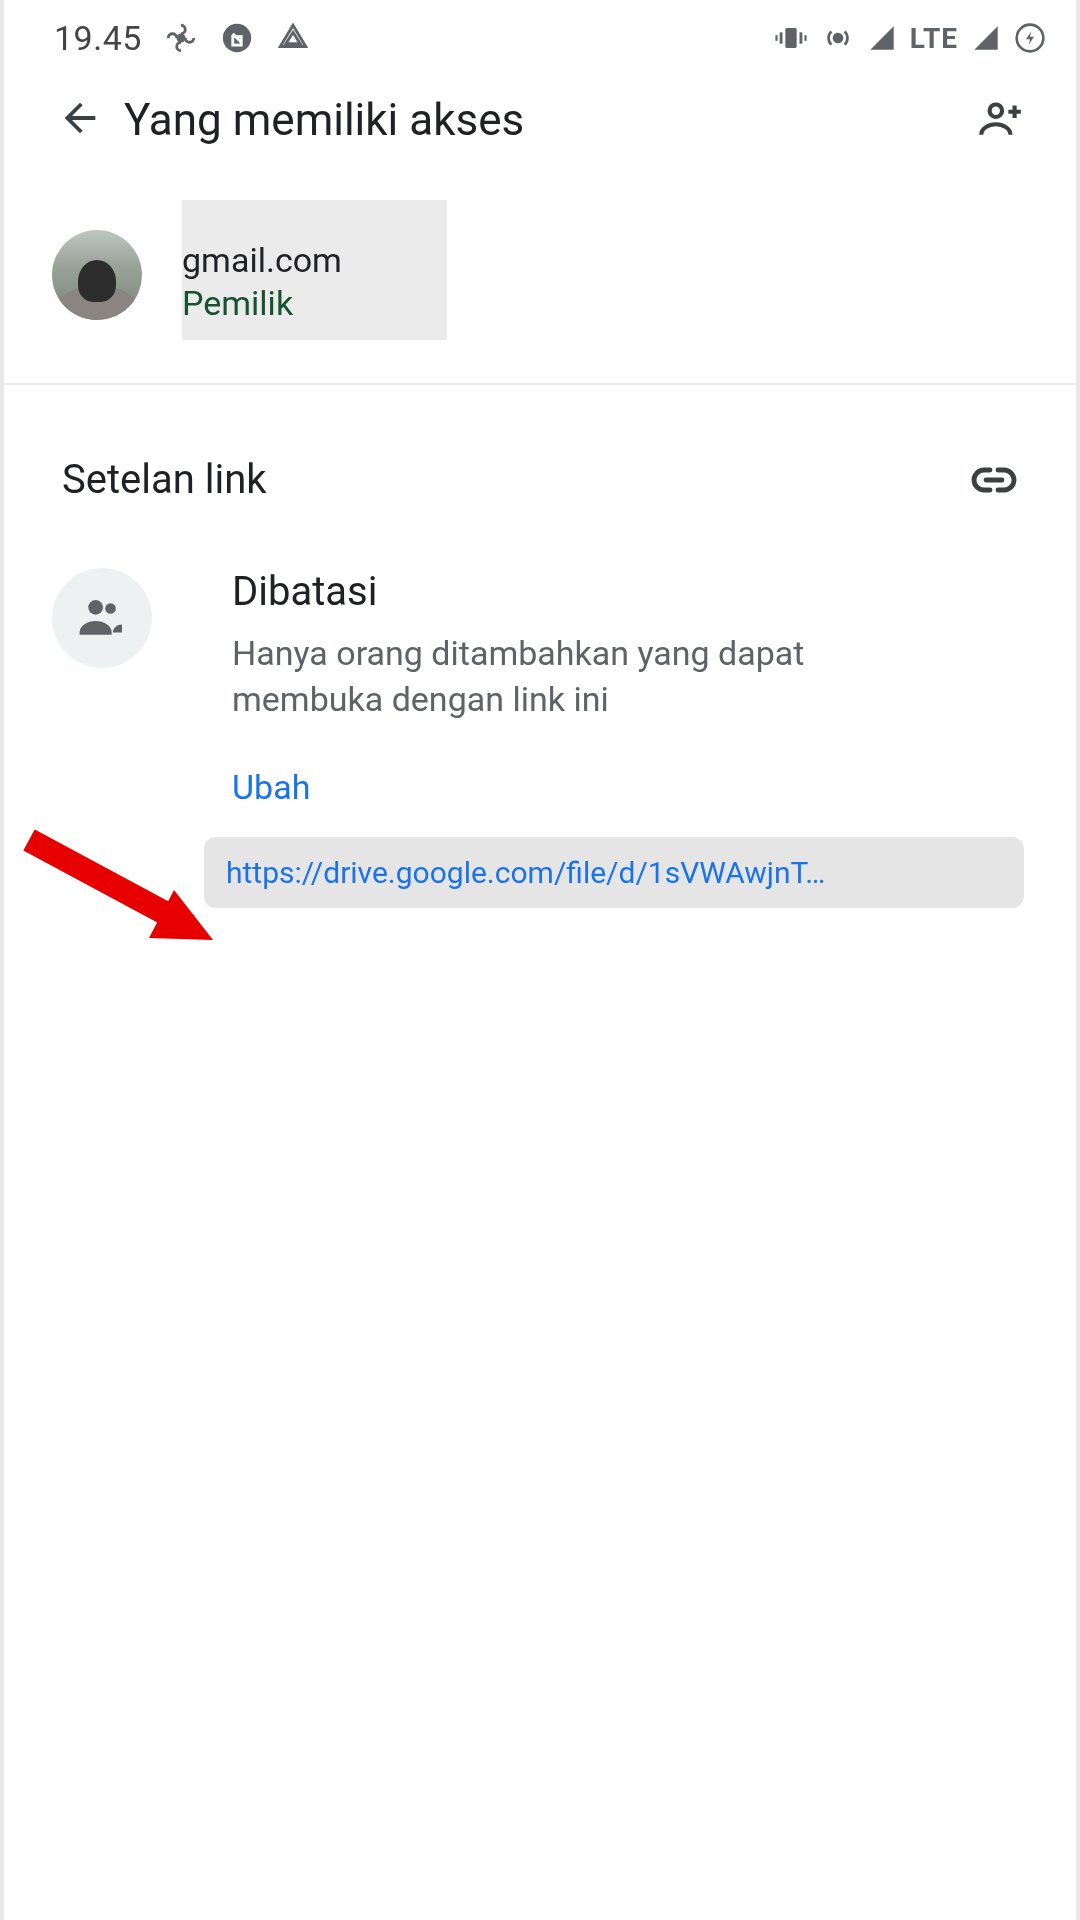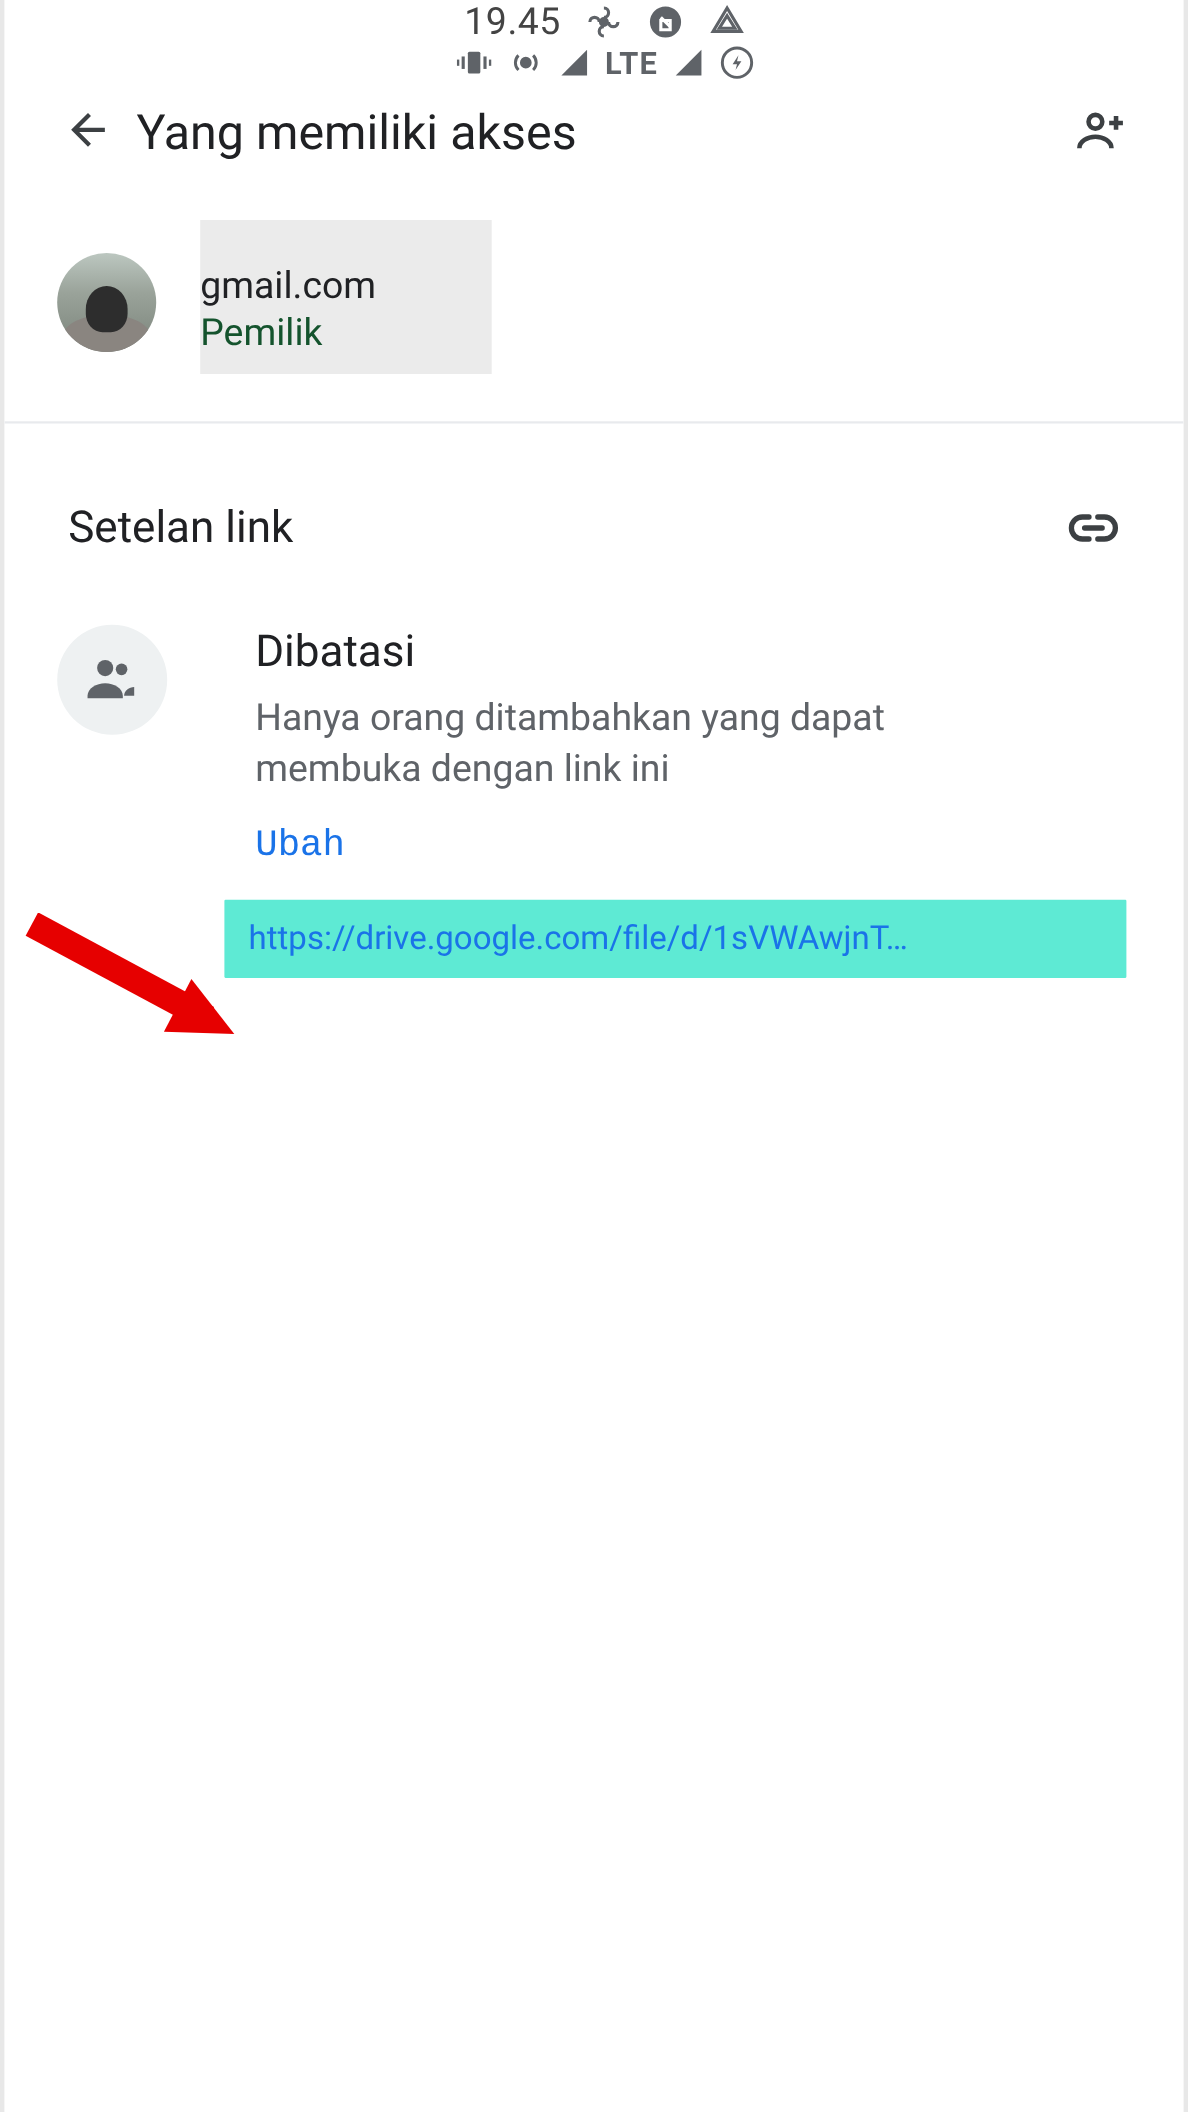--- a/index.html
+++ b/index.html
@@ -18,23 +18,22 @@
       border-left: 4px solid #e8e8e8;
       border-right: 4px solid #e8e8e8;
       color: #202124;
     }
 
     .status-bar {
       height: 60px;
       display: flex;
       align-items: center;
       justify-content: space-between;
-      padding: 0 30px 0 50px;
+      padding: 16px 30px 0 50px;
       color: #444;
-      flex-direction: column;
     }
     .status-left {
       display: flex;
       align-items: center;
       gap: 22px;
     }
     .status-time {
       font-size: 34px;
       font-weight: 400;
       color: #444;
@@ -197,29 +196,28 @@
     .restricted-desc {
       font-size: 34px;
       color: #5f6368;
       margin-top: 16px;
       line-height: 1.35;
       max-width: 700px;
     }
     .change-link {
       font-size: 34px;
       color: #1a73e8;
-      margin-top: 27px;
+      margin-top: 44px;
       display: inline-block;
-      font-family: Liberation Mono, monospace;
     }
 
     .share-link-box {
       margin: 30px 52px 0 200px;
-      background: #5eead4;
-      border-radius: 1px;
+      background: #e5e5e5;
+      border-radius: 12px;
       padding: 18px 22px;
       color: #1a73e8;
       font-size: 30px;
       white-space: nowrap;
       overflow: hidden;
       text-overflow: ellipsis;
     }
 
     .annotation-arrow {
       position: absolute;

